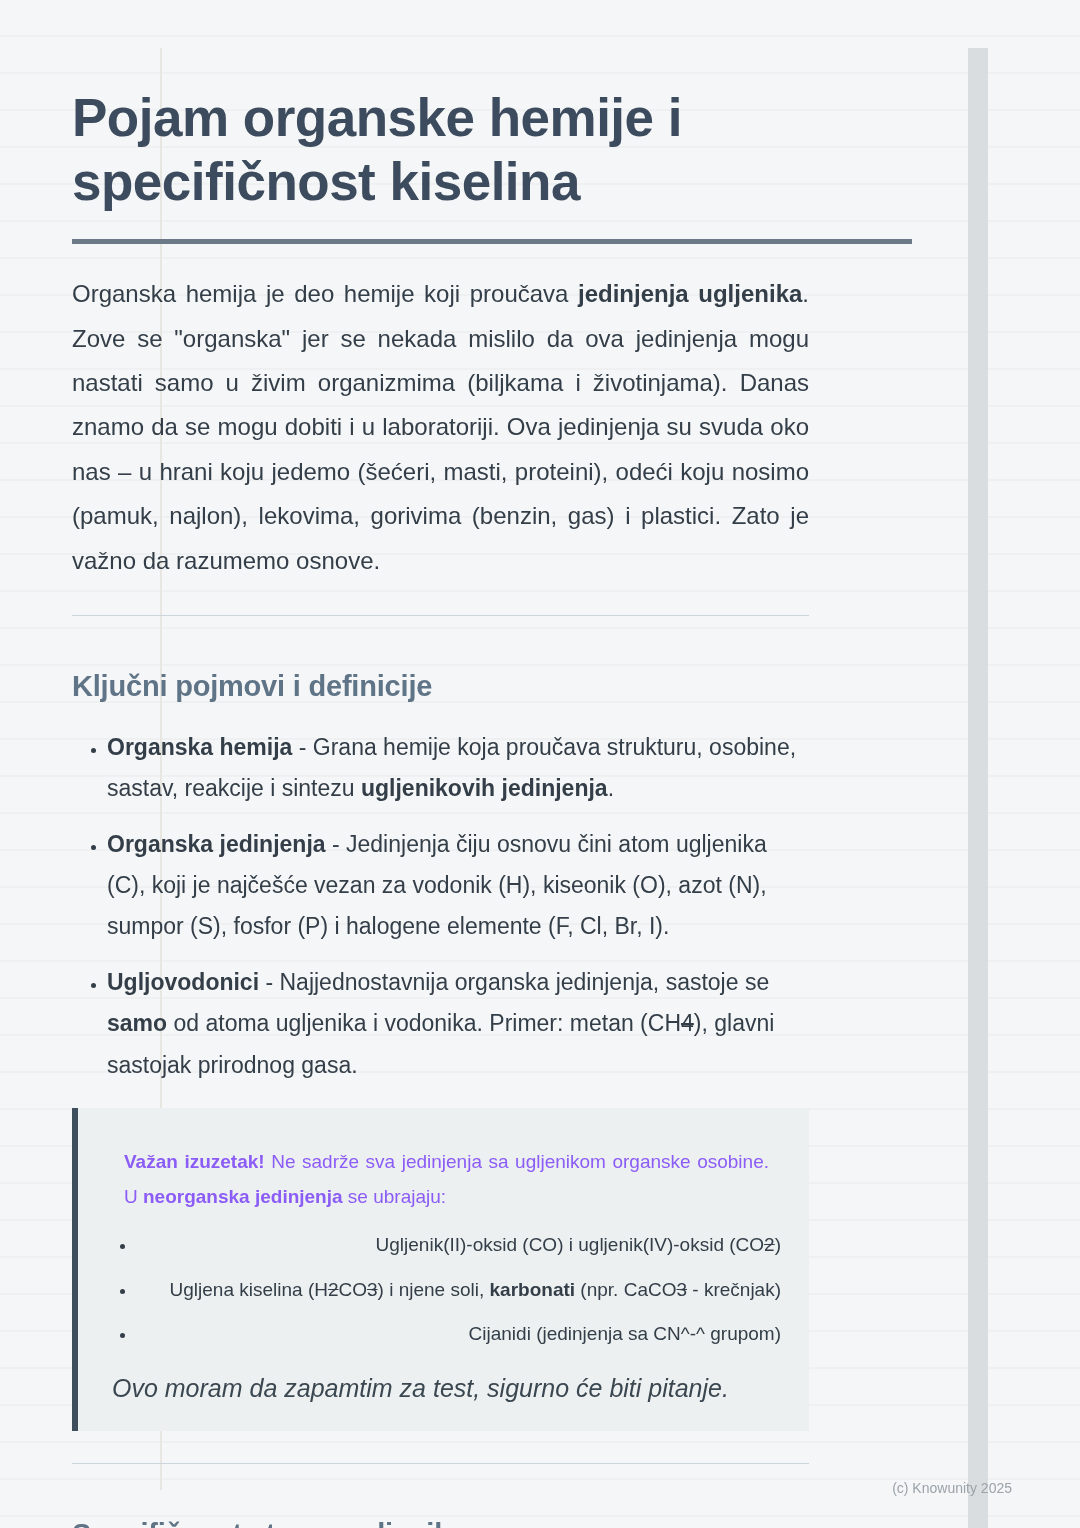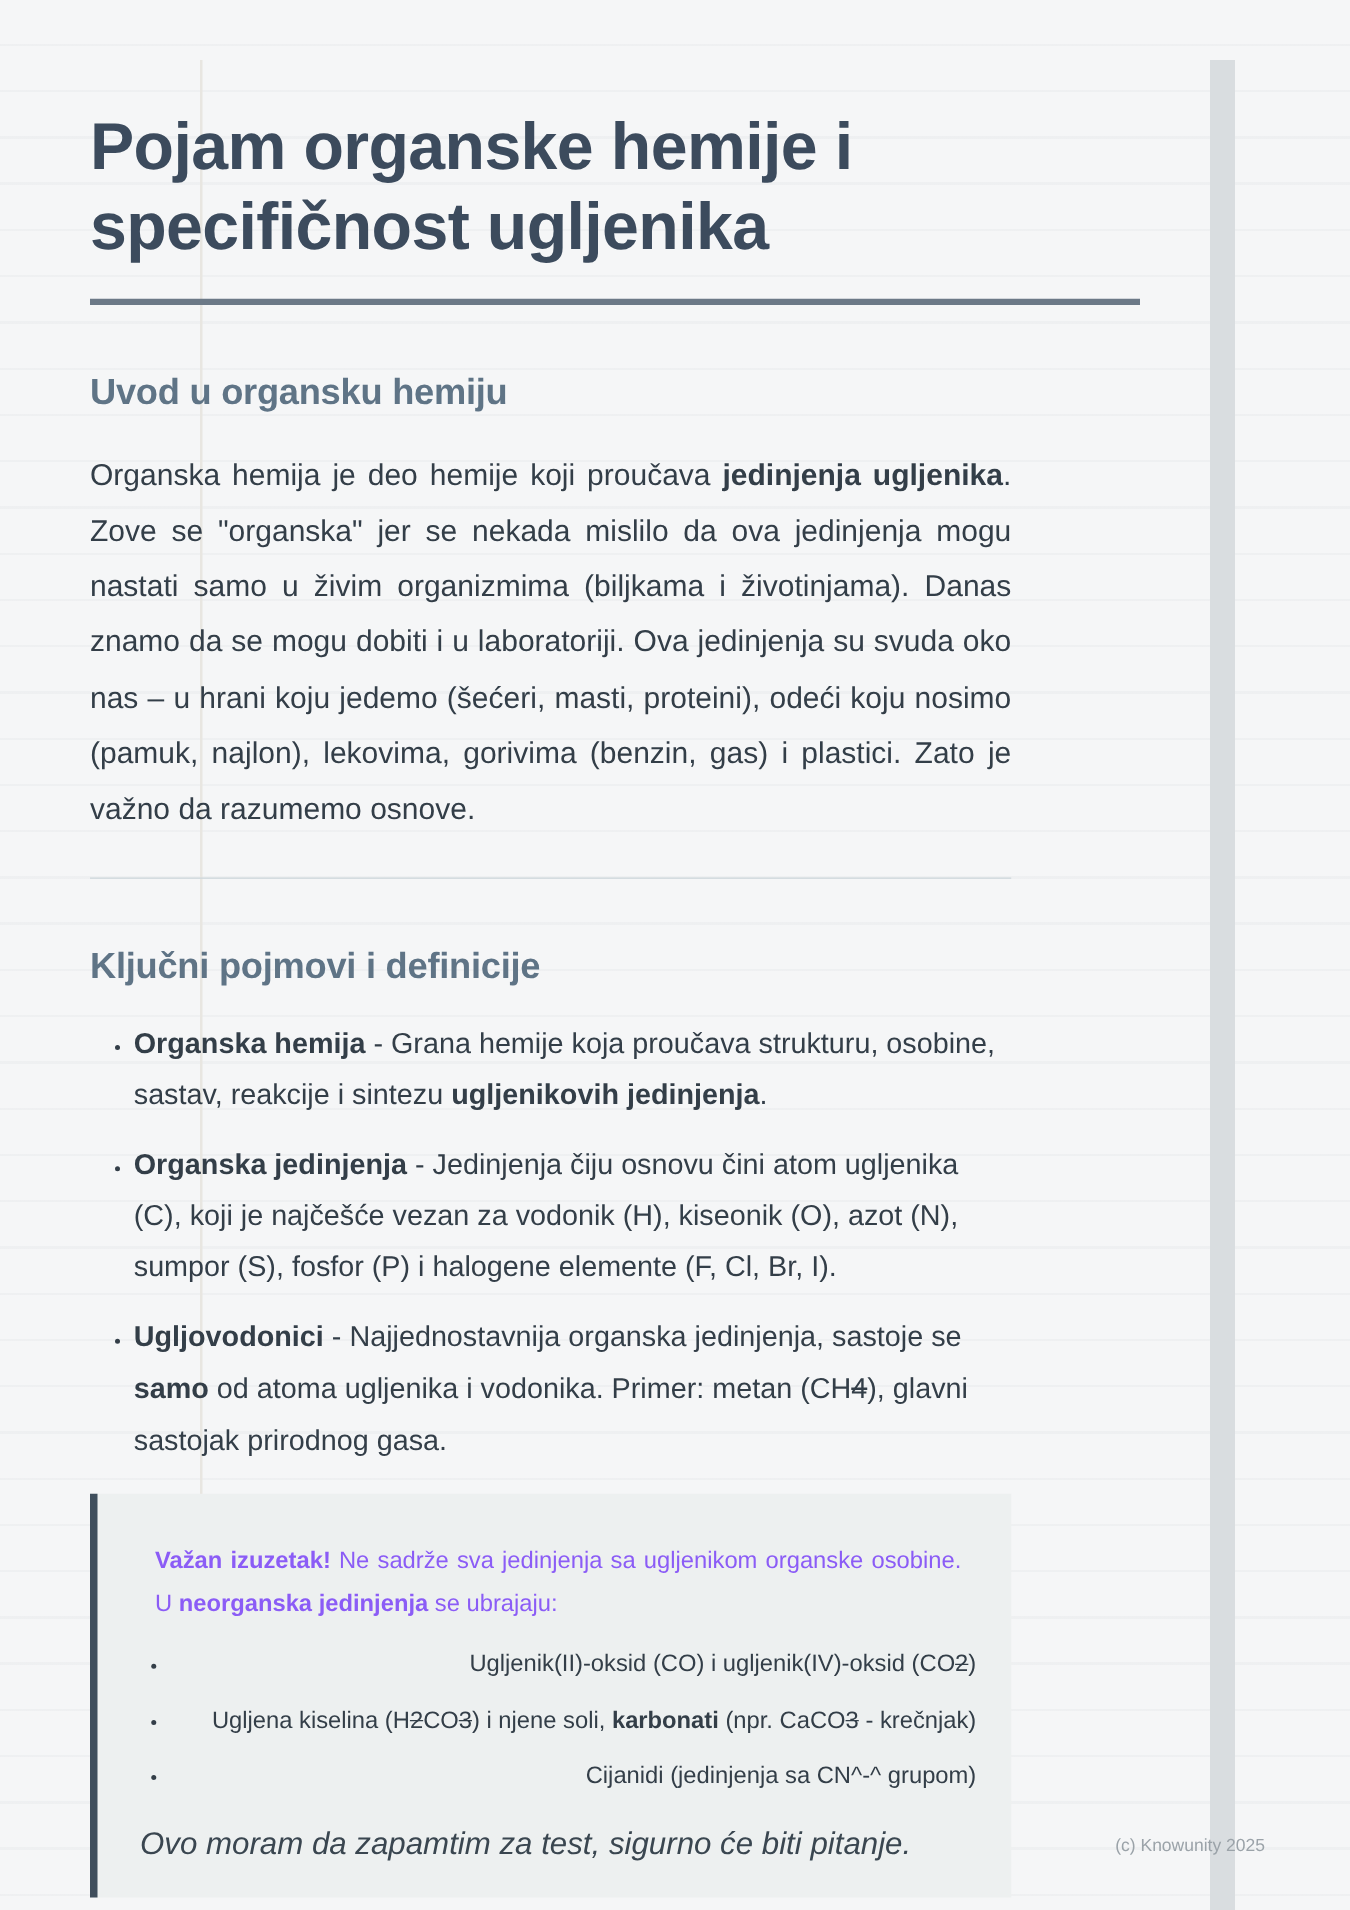--- a/index.html
+++ b/index.html
@@ -72,42 +72,41 @@
   }
   ul.callout-list li{
     font-size:19px;line-height:1.8;margin-bottom:10px;color:#333e48;text-align:right;
   }
   ul.callout-list li::marker{color:#333e48;font-size:15px;}
   .callout-note{
     margin:16px 0 0 0;font-size:25px;line-height:1.7;
     font-style:italic;color:#3a4650;
   }
   .footer{
-    position:absolute;right:68px;bottom:44px;z-index:2;
+    position:absolute;right:68px;bottom:32px;z-index:2;
     font-size:14px;color:#9ba3a9;
   }
   .b{font-weight:700;}
   .st{text-decoration:line-through;}
 </style>
 </head>
 <body>
 
 <div class="sheet">
   <div class="margin-line"></div>
   <div class="right-strip"></div>
 
   <div class="content">
 
     <h1>
       <span>Pojam organske hemije i</span>
-      <span>specifičnost ugljenika</span>
+      <span>specifičnost kiselina</span>
     </h1>
     <div class="title-rule"></div>
 
-    <h2>Uvod u organsku hemiju</h2>
     <p class="body-text justify"><span>Organska hemija je deo hemije koji proučava </span><span class="b">jedinjenja ugljenika</span><span>. Zove se "organska" jer se nekada mislilo da ova jedinjenja mogu nastati samo u živim organizmima (biljkama i životinjama). Danas znamo da se mogu dobiti i u laboratoriji. Ova jedinjenja su svuda oko nas – u hrani koju jedemo (šećeri, masti, proteini), odeći koju nosimo (pamuk, najlon), lekovima, gorivima (benzin, gas) i plastici. Zato je važno da razumemo osnove.</span></p>
 
     <hr class="divider">
 
     <h2>Ključni pojmovi i definicije</h2>
     <ul class="key-list">
       <li><span class="b">Organska hemija</span><span> - Grana hemije koja proučava strukturu, osobine, sastav, reakcije i sintezu </span><span class="b">ugljenikovih jedinjenja</span><span>.</span></li>
       <li><span class="b">Organska jedinjenja</span><span> - Jedinjenja čiju osnovu čini atom ugljenika (C), koji je najčešće vezan za vodonik (H), kiseonik (O), azot (N), sumpor (S), fosfor (P) i halogene elemente (F, Cl, Br, I).</span></li>
       <li><span class="b">Ugljovodonici</span><span> - Najjednostavnija organska jedinjenja, sastoje se </span><span class="b">samo</span><span> od atoma ugljenika i vodonika. Primer: metan (CH</span><span class="st">4</span><span>), glavni sastojak prirodnog gasa.</span></li>
     </ul>

